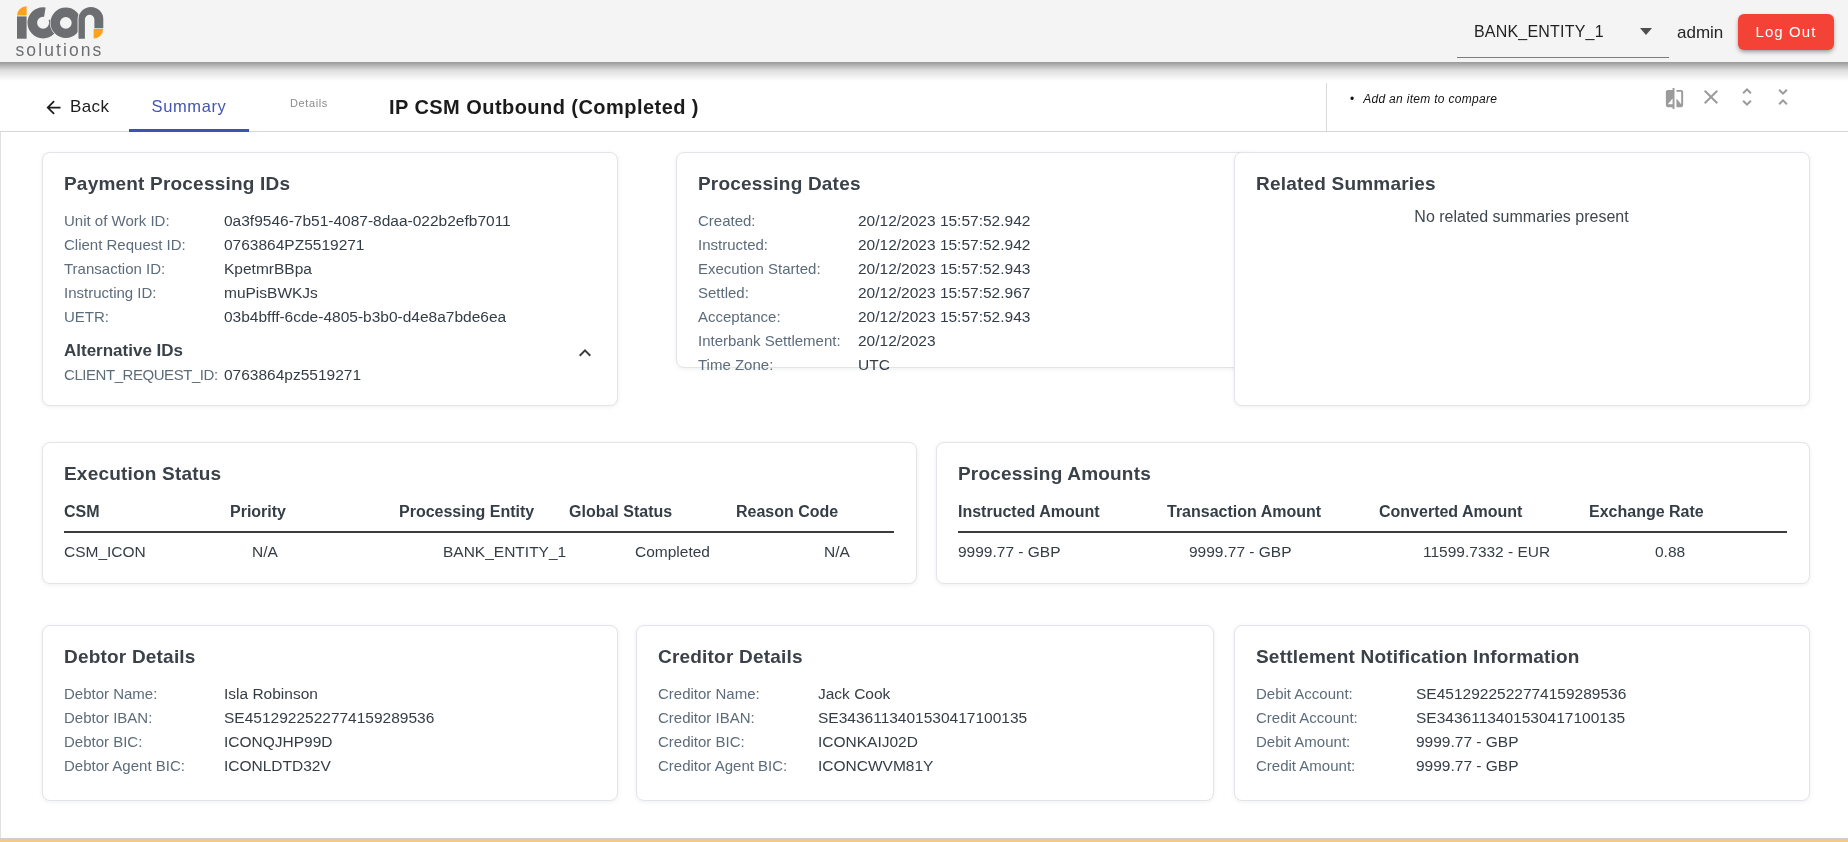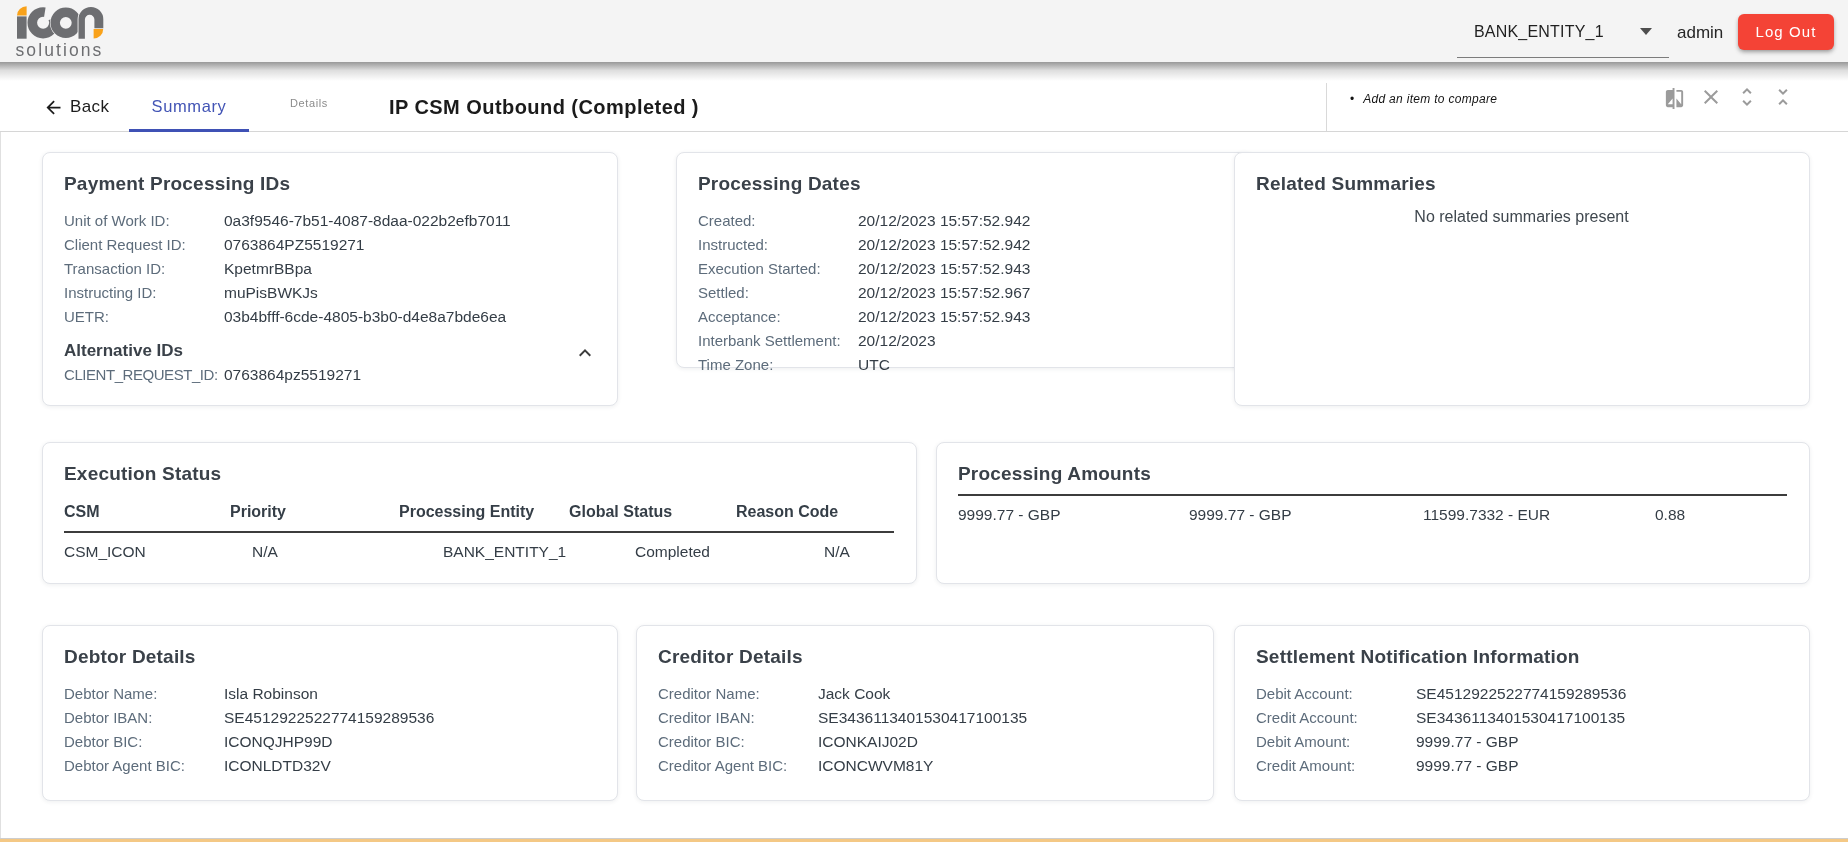--- a/index.html
+++ b/index.html
@@ -150,20 +150,26 @@
     <div class="trow c5">
         <span>CSM_ICON</span>
         <span>N/A</span>
         <span>BANK_ENTITY_1</span>
         <span>Completed</span>
         <span>N/A</span>
       </div>
   </div>
   <div class="card" style="left:935px; top:310px; width:874px; height:142px;">
     <h2>Processing Amounts</h2>
+    <div class="thead c4">
+        <span>Instructed Amount</span>
+        <span>Transaction Amount</span>
+        <span>Converted Amount</span>
+        <span>Exchange Rate</span>
+      </div>
     <div class="tsep"></div>
     <div class="trow c4">
         <span>9999.77 - GBP</span>
         <span>9999.77 - GBP</span>
         <span>11599.7332 - EUR</span>
         <span>0.88</span>
       </div>
   </div>
 
   <div class="card" style="left:41px; top:493px; width:576px; height:176px;">

